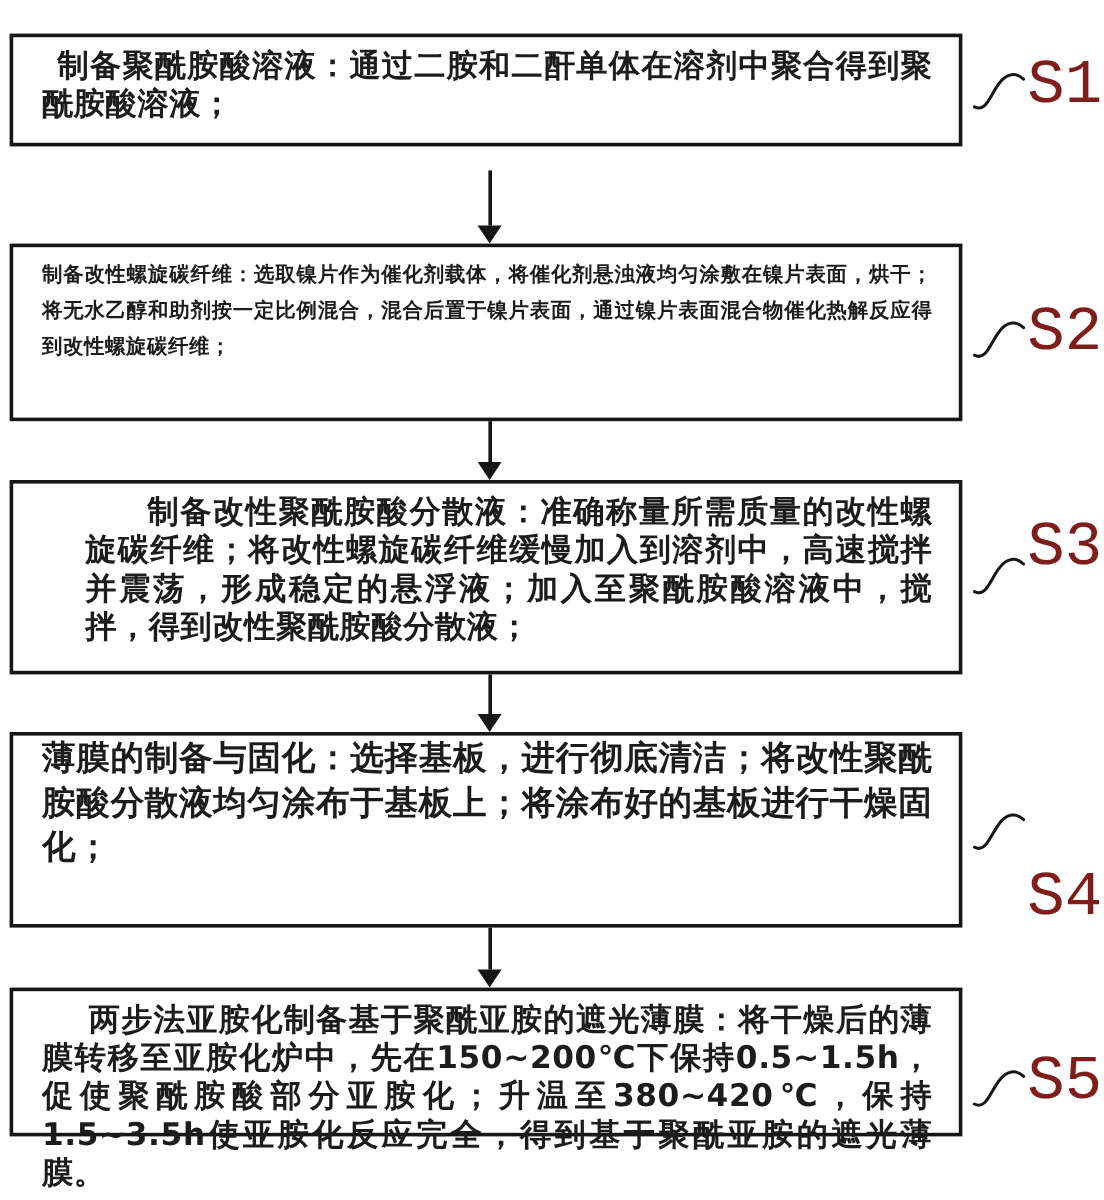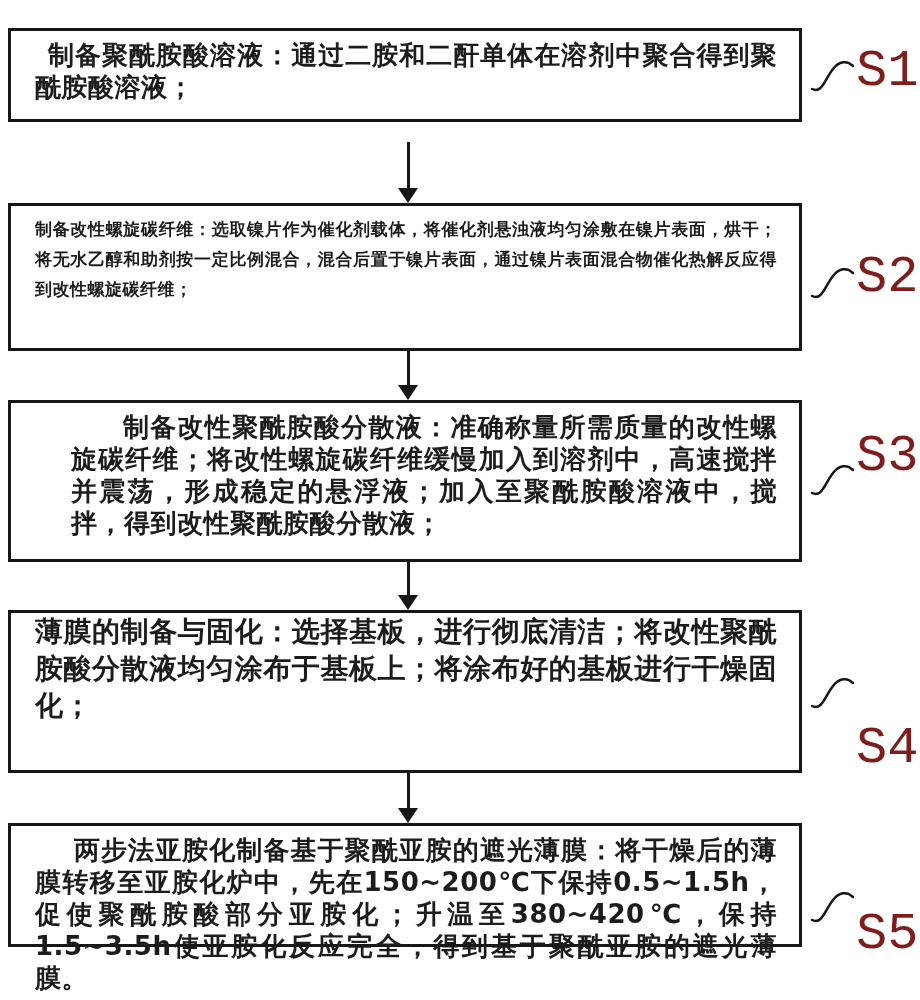--- a/index.html
+++ b/index.html
@@ -69,21 +69,21 @@
     left: 856px;
     font-size: 52px;
     font-weight: 400;
     color: #7f1d1d;
     font-family: Liberation Mono, monospace;
   }
   .slabel1 { top: 42px; }
   .slabel2 { top: 248px; text-align: right; }
   .slabel3 { top: 427px; }
   .slabel4 { top: 691px; margin-top: 28px; }
-  .slabel5 { top: 905px; }
+  .slabel5 { top: 872px; }
 
   .connector {
     position: absolute;
     left: 810px;
     width: 46px;
     height: 38px;
   }
   .conn1 { top: 55px; }
   .conn2 { top: 262px; }
   .conn3 { top: 459px; }

